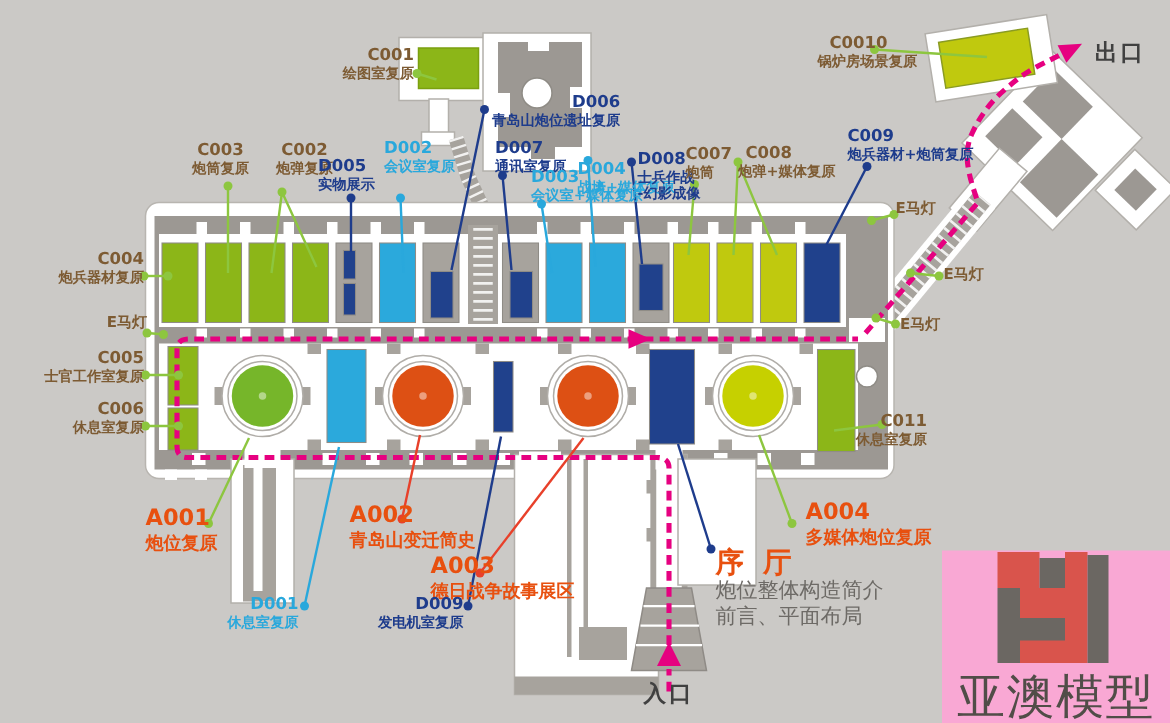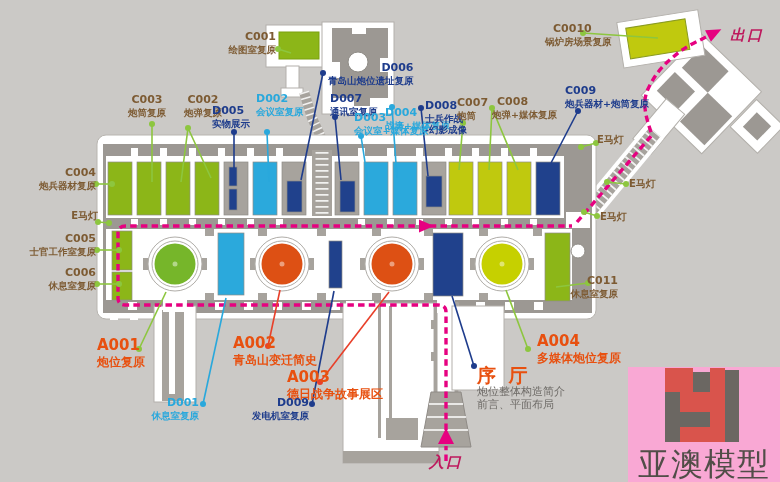--- a/index.html
+++ b/index.html
@@ -11,23 +11,23 @@
   .lbl .nm{font-size:9.5px;}
   .r{text-align:right;}
   .c{text-align:center;transform:translateX(-50%);}
   .brown{color:#7d5b33;}
   .navy{color:#1e3c8c;}
   .cyan{color:#29a8dc;}
   .orange{color:#e8500f;}
   .big .code{font-size:15px;}
   .big .nm{font-size:12px;}
   .lamp{font-size:10px;color:#7d5b33;font-weight:bold;}
-  .gate{font-size:15px;font-weight:bold;color:#be185d;letter-spacing:2px;font-style:italic;}
+  .gate{font-size:15px;font-weight:bold;color:#404040;letter-spacing:2px;}
   .xt .code{font-size:19px;color:#e8500f;letter-spacing:3px;}
-  .xt .sub{font-size:11px;color:#6d6a66;font-weight:normal;}
+  .xt .sub{font-size:14px;color:#6d6a66;font-weight:normal;}
   #logo{position:absolute;left:628px;top:367px;width:152px;height:115px;background:#f9a8d4;z-index:4;}
   #logo .blk{position:absolute;}
   #logo .txt{position:absolute;left:0;top:76px;width:152px;text-align:center;
              font-family:"DejaVu Serif","Liberation Serif",serif;font-size:32px;color:#514d48;letter-spacing:1px;}
 </style>
 </head>
 <body>
 
 <div id="stage">
 

